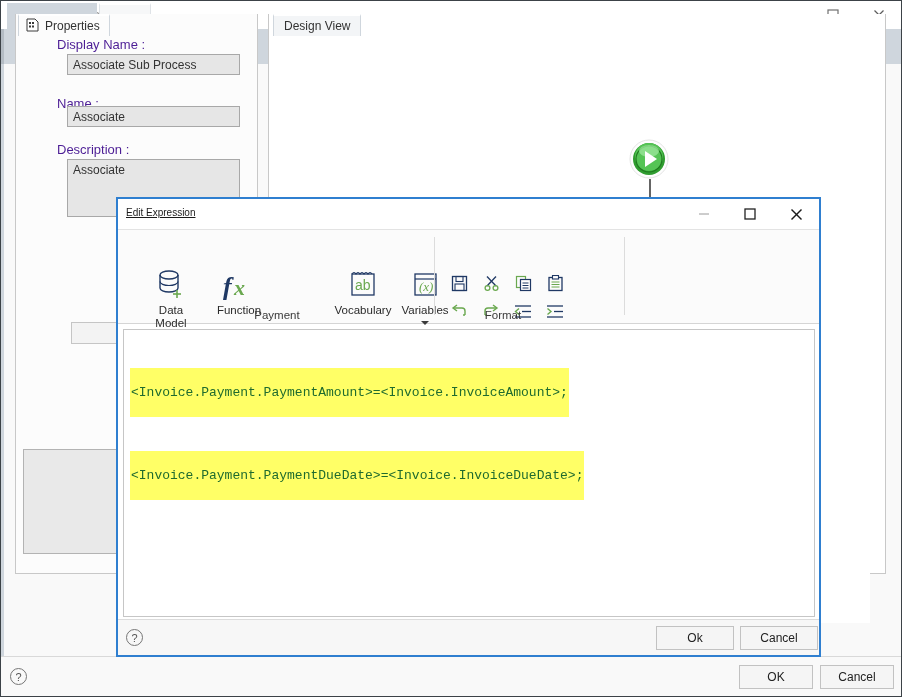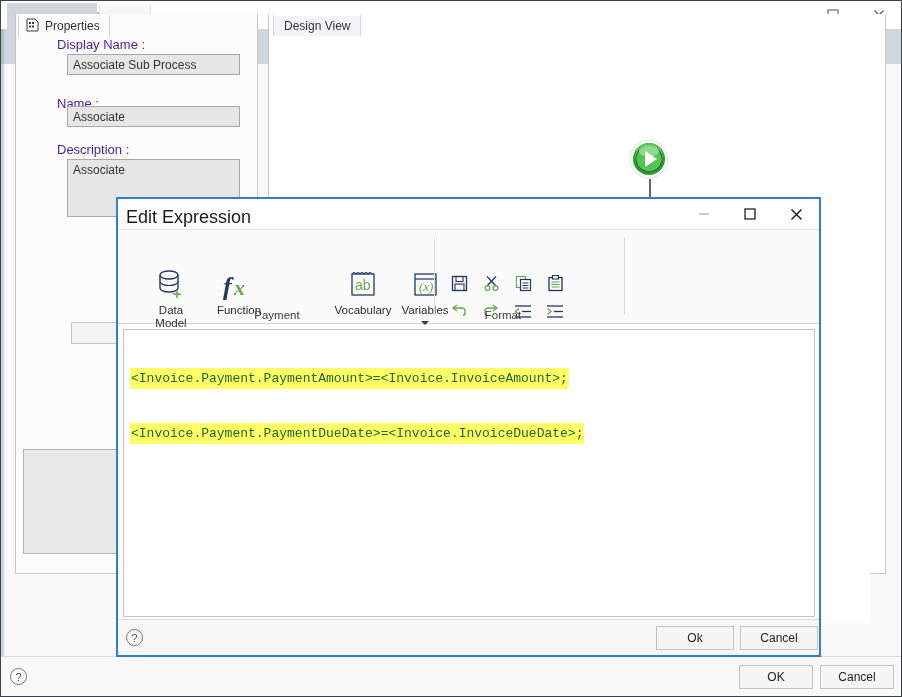--- a/index.html
+++ b/index.html
@@ -310,22 +310,23 @@
   }
   #dlg-titlebar {
     position: absolute;
     left: 0; top: 0;
     width: 701px; height: 30px;
     background: #ffffff;
   }
   #dlg-title-text {
     position: absolute;
     left: 8px; top: 8px;
-    font-size: 18px;
+    font-size: 10px;
     color: #1b1b1b;
+    text-decoration: underline;
   }
   .dlg-win-btn {
     position: absolute;
     top: 0;
     width: 46px; height: 30px;
     display: flex; align-items: center; justify-content: center;
     cursor: default;
   }
 
   
@@ -408,21 +409,21 @@
     left: 6px; top: 4px;
     font-family: "Liberation Mono", "DejaVu Sans Mono", monospace;
     font-size: 13px;
     line-height: 17px;
     color: #1f6b2e;
     white-space: pre;
   }
   .expr-line {
     background: #ffff66;
     display: inline-block;
-    padding: 2px 1px;
+    padding: 16px 1px;
   }
 
   #dlg-footer {
     position: absolute;
     left: 0; top: 420px;
     width: 701px; height: 36px;
     background: #f7f7f7;
     border-top: 1px solid #dcdcdc;
     box-sizing: border-box;
   }

